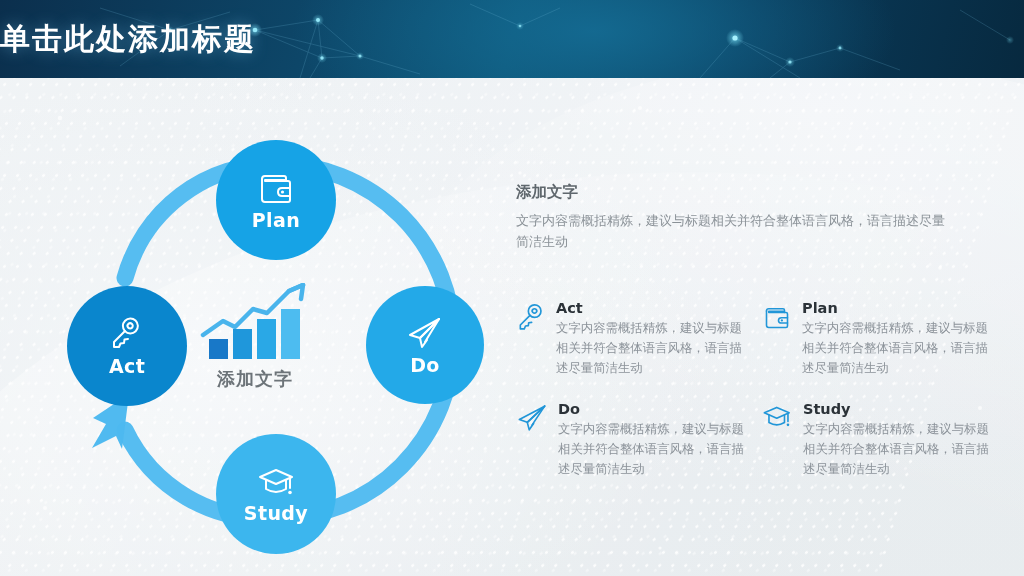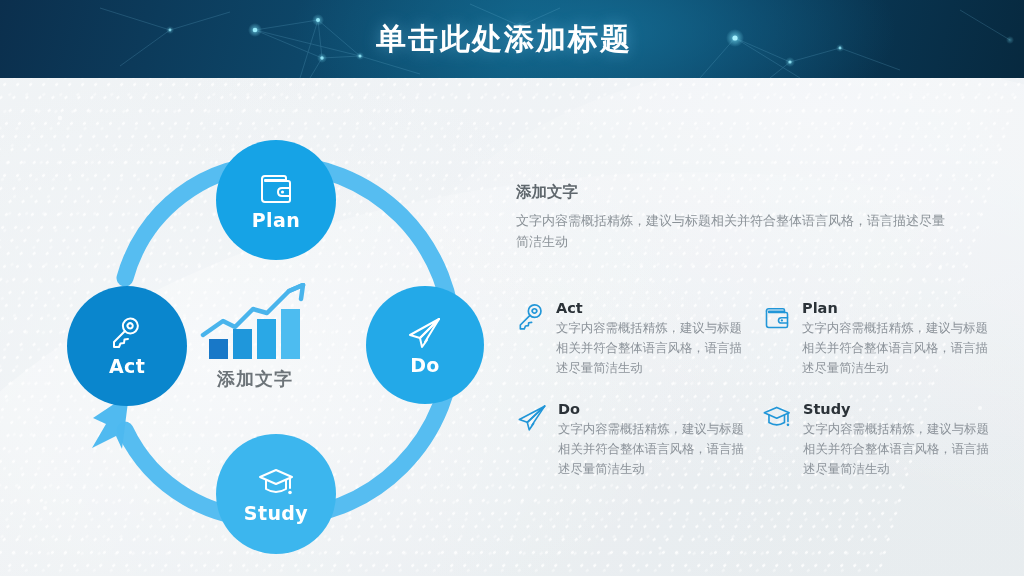--- a/index.html
+++ b/index.html
@@ -69,21 +69,20 @@
     background:
       radial-gradient(ellipse 420px 170px at 58% 40%, rgba(21,110,150,0.85) 0%, rgba(12,60,92,0) 72%),
       linear-gradient(105deg, #0b2f4d 0%, #0d4668 30%, #0d5476 50%, #0a3c5c 72%, #07293f 100%);
     overflow: hidden;
   }
   .header-net { position: absolute; inset: 0; }
   .header-title {
     position: absolute;
     left: 0; right: 16px; top: 50%;
     transform: translateY(-50%);
-    text-align: center;
     color: #ffffff;
     font-size: 30px;
     font-weight: bold;
     letter-spacing: 2px;
     text-shadow: 0 0 16px rgba(120,200,240,0.45);
     font-family: "DejaVu Sans", "Liberation Sans", sans-serif;
   }
 
   
   .cycle { position: absolute; left: 30px; top: 118px; width: 440px; height: 450px; }

